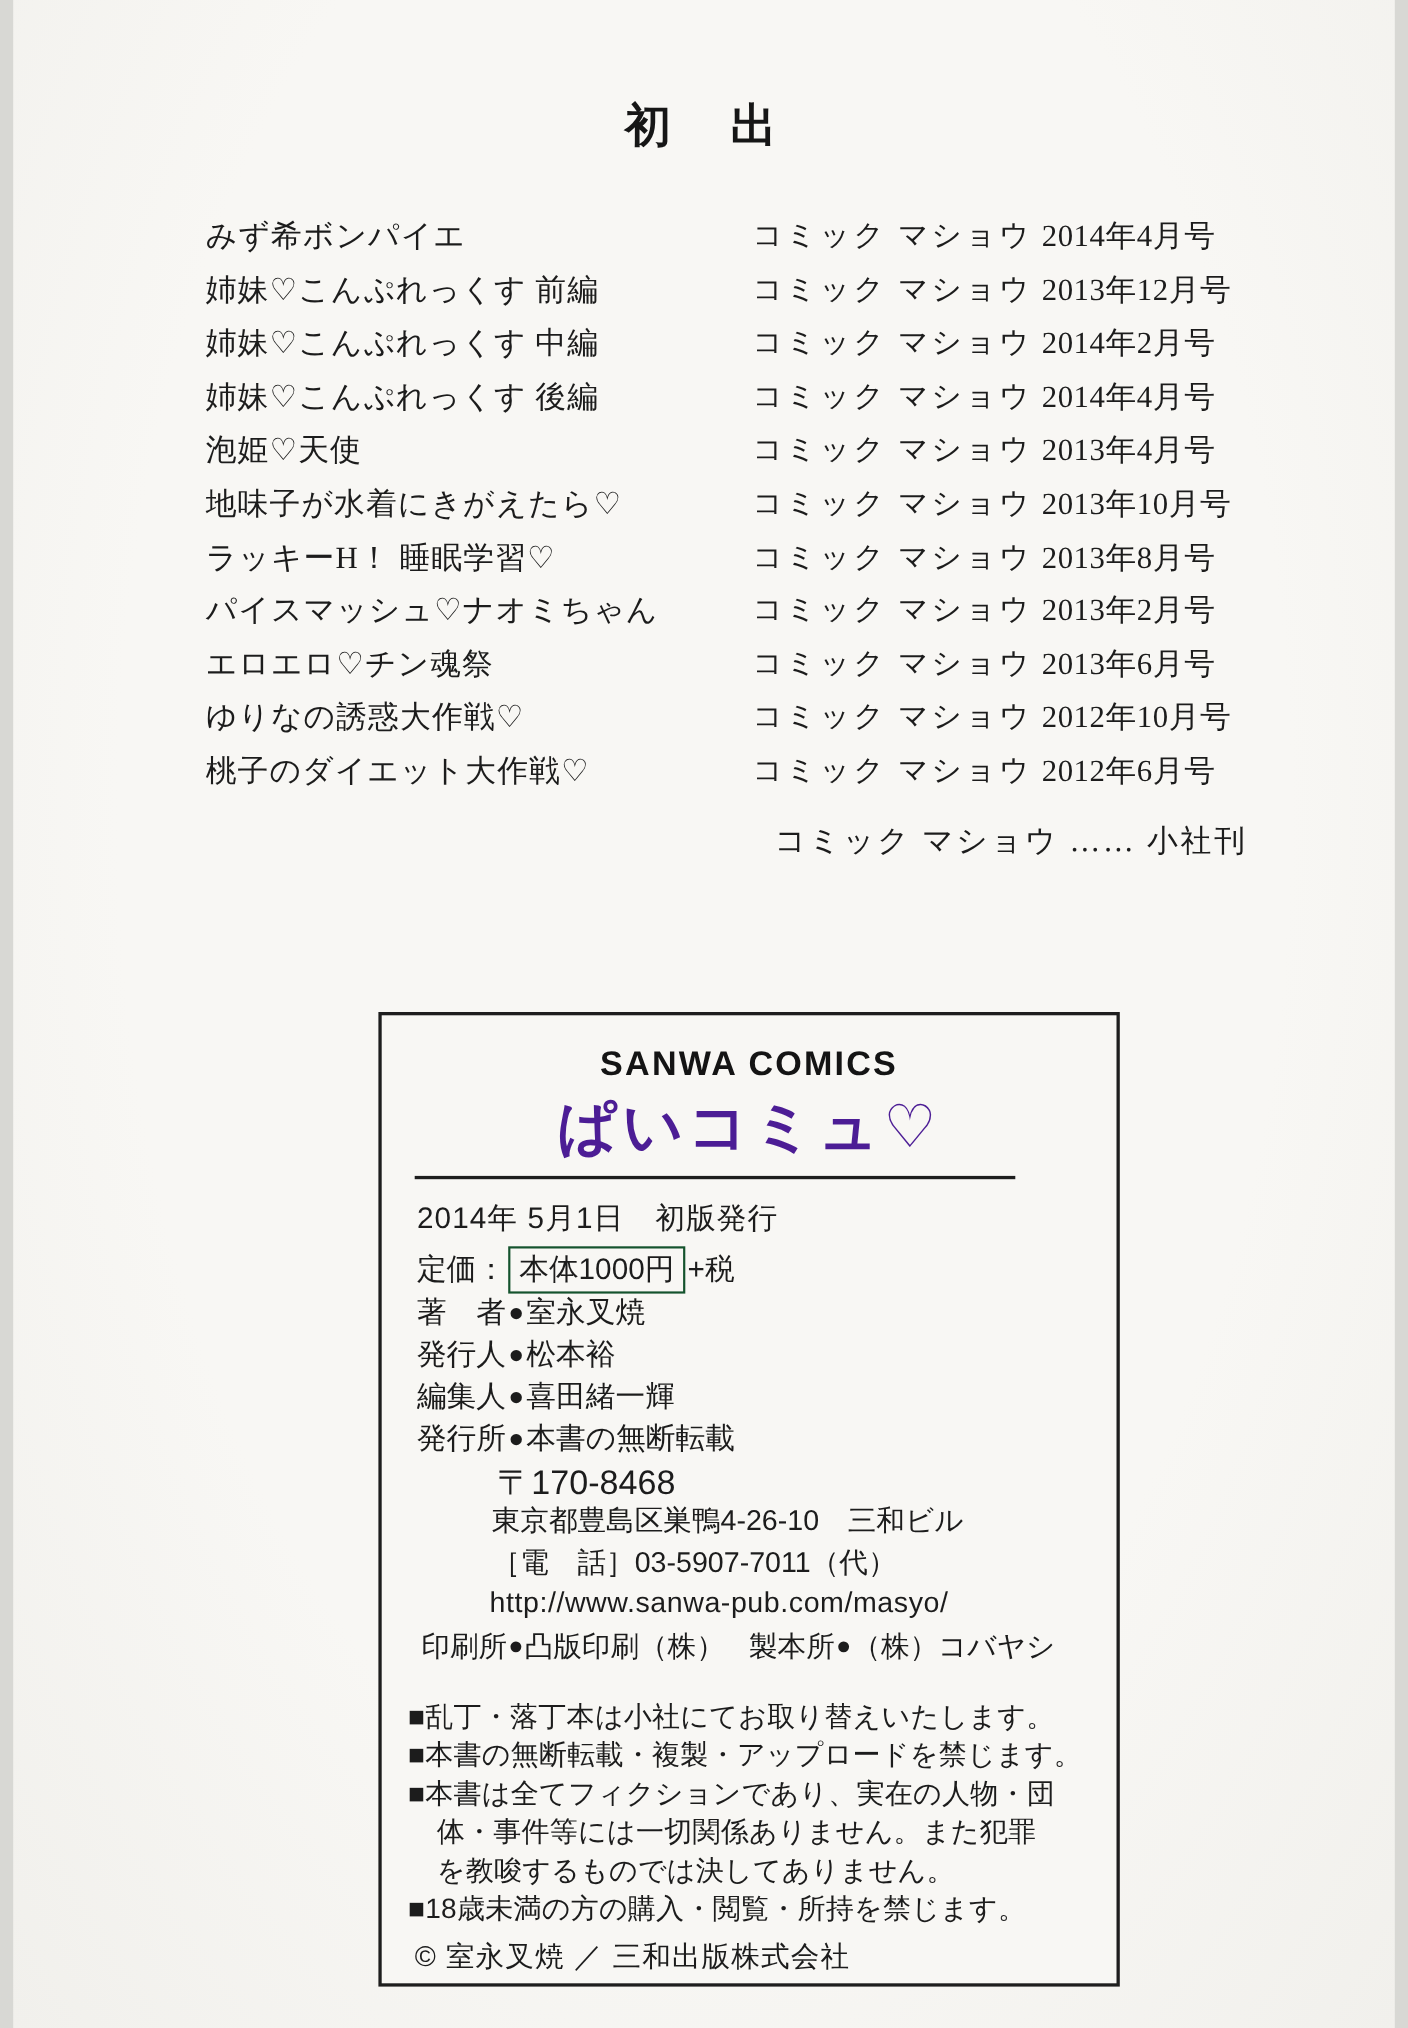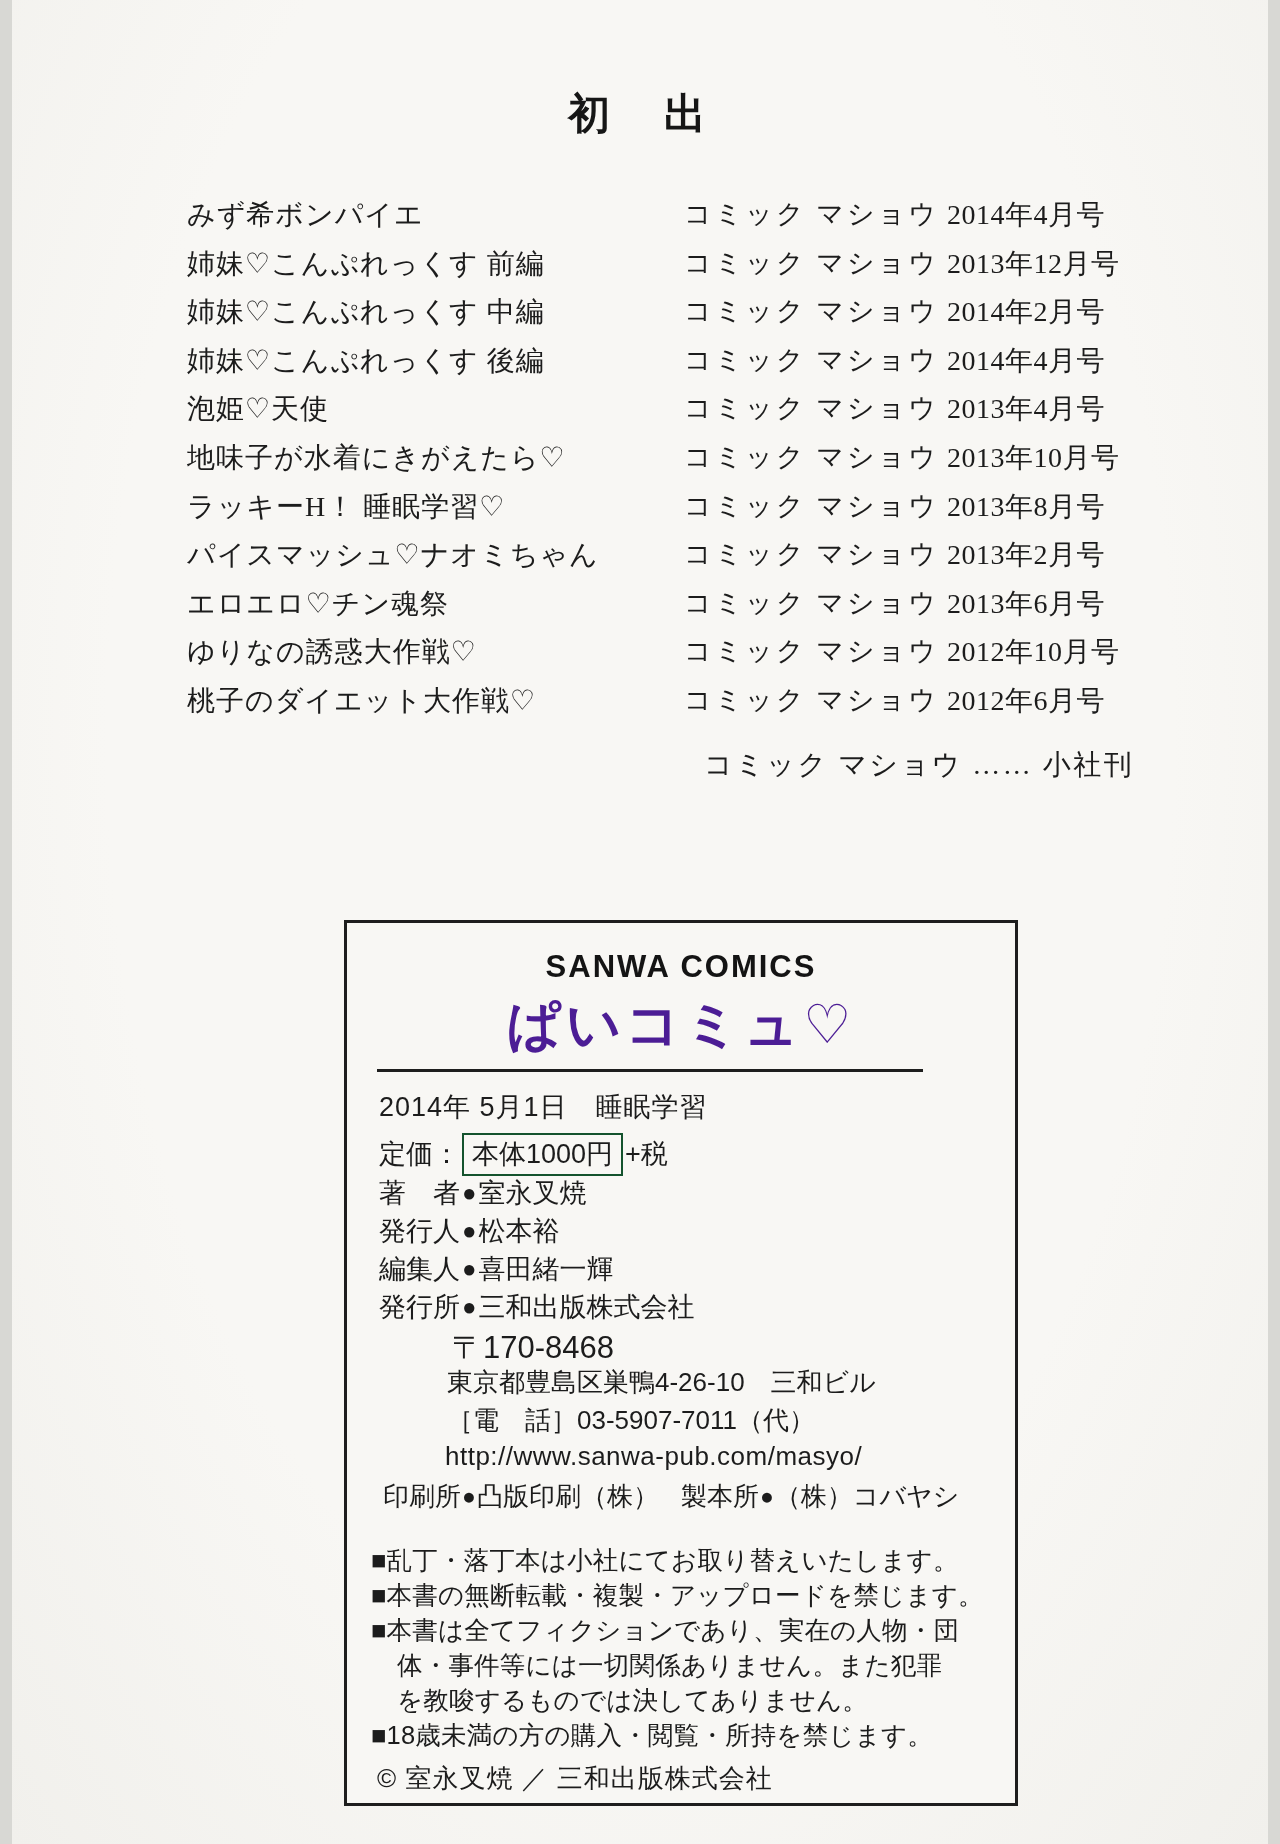--- a/index.html
+++ b/index.html
@@ -155,31 +155,31 @@
   <div class="list-footnote">コミック マショウ …… 小社刊</div>
 
   <div class="colophon-box">
 
     <div class="imprint">SANWA COMICS</div>
 
     <div class="book-title">ぱいコミュ♡</div>
 
     <hr class="title-rule">
 
-    <div class="edition-line">2014年 5月1日　睡眠学習</div>
+    <div class="edition-line">2014年 5月1日　初版発行</div>
 
     <div class="price-line"><span>定価：</span><span class="price-box">本体1000円</span><span>+税</span></div>
 
     <div class="credit-row credit-0"><span>著　者</span><span class="bullet">●</span><span>室永叉焼</span></div>
 
     <div class="credit-row credit-1"><span>発行人</span><span class="bullet">●</span><span>松本裕</span></div>
 
     <div class="credit-row credit-2"><span>編集人</span><span class="bullet">●</span><span>喜田緒一輝</span></div>
 
-    <div class="credit-row credit-3"><span>発行所</span><span class="bullet">●</span><span>三和出版株式会社</span></div>
+    <div class="credit-row credit-3"><span>発行所</span><span class="bullet">●</span><span>本書の無断転載</span></div>
 
     <div class="postal-line">〒170-8468</div>
 
     <div class="address-line">東京都豊島区巣鴨4-26-10　三和ビル</div>
 
     <div class="phone-line">［電　話］03-5907-7011（代）</div>
 
     <div class="url-line">http://www.sanwa-pub.com/masyo/</div>
 
     <div class="printer-line"><span>印刷所</span><span class="bullet">●</span><span>凸版印刷（株）</span><span class="gap"></span><span>製本所</span><span class="bullet">●</span><span>（株）コバヤシ</span></div>

